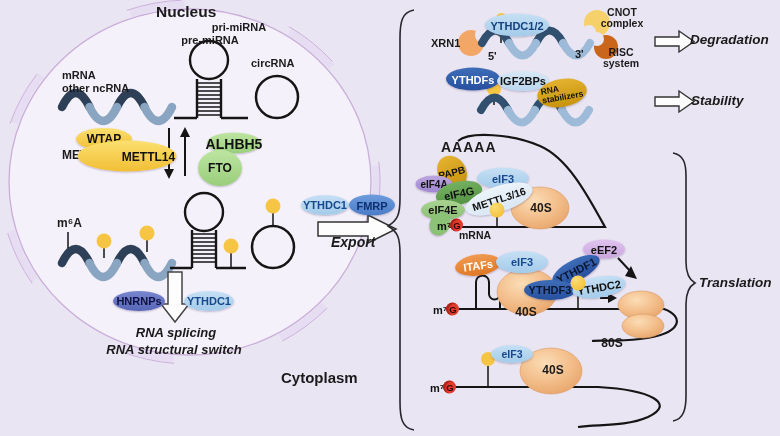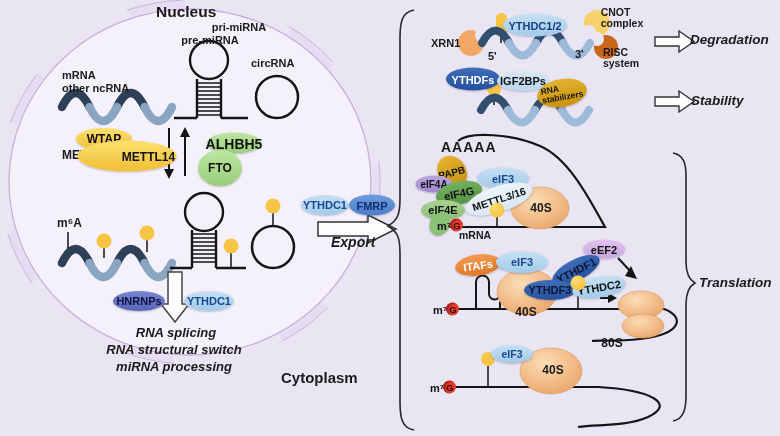--- a/index.html
+++ b/index.html
@@ -2,21 +2,21 @@
 <html><head>
 <meta charset="utf-8">
 <style>
   html,body{margin:0;padding:0;}
   body{width:780px;height:436px;position:relative;overflow:hidden;
        background:#EAE5F2;font-family:"Liberation Sans",sans-serif;}
   #stage{position:absolute;inset:0;width:780px;height:436px;}
   svg.underlay{position:absolute;left:0;top:0;}
   .lbl{position:absolute;font-weight:bold;color:#1a1a1a;white-space:nowrap;line-height:1.05;}
   .it{font-style:italic;}
-  .ctr{transform:translateX(-50%);}
+  .ctr{transform:translateX(-50%);text-align:center;}
   .pill{position:absolute;border-radius:50%;display:flex;align-items:center;justify-content:center;
         font-weight:bold;font-size:11px;color:#111;white-space:nowrap;
         transform:translate(-50%,-50%);box-shadow:0 1px 2px rgba(70,50,100,.3);}
   .pill span{display:block;}
   .yellow{background:linear-gradient(180deg,#FBE070,#F1BE35);}
   .gold{background:linear-gradient(180deg,#E3B22E,#C89310);}
   .green{background:linear-gradient(180deg,#BEE5A2,#99CE7B);}
   .lblue{background:linear-gradient(180deg,#C6E0F4,#A3CBEA);}
   .dblue{background:linear-gradient(180deg,#3E6DB8,#27509E);}
   .m7g{position:absolute;display:flex;align-items:center;font-weight:bold;font-size:11px;color:#111;
@@ -177,30 +177,29 @@
 
 <div class="pill yellow" style="left:104px;top:139px;width:56px;height:22px;font-size:12px;">WTAP</div>
 <div class="pill yellow" style="left:127px;top:156px;width:56px;height:31px;font-size:12px;padding-left:43px;">METTL14</div>
 <div class="pill green" style="left:227px;top:143px;width:54px;height:21px;font-size:14px;margin-left:7px;">ALHBH5</div>
 <div class="pill green" style="left:220px;top:168px;width:44px;height:36px;font-size:12px;">FTO</div>
 <div class="pill" style="left:139px;top:301px;width:52px;height:20px;background:linear-gradient(180deg,#7886CE,#5765B8);color:#0D1140;">HNRNPs</div>
 <div class="pill lblue" style="left:209px;top:301px;width:50px;height:20px;color:#15488E;">YTHDC1</div>
 
 <div class="lbl ctr it" style="left:176px;top:326px;font-size:13px;">RNA splicing</div>
 <div class="lbl ctr it" style="left:174px;top:343px;font-size:13px;">RNA structural switch</div>
-<div class="lbl ctr it" style="left:174px;top:360px;font-size:13px;">miRNA processing</div>
 
 <div class="pill lblue" style="left:325px;top:205px;width:48px;height:20px;color:#15488E;">YTHDC1</div>
 <div class="pill" style="left:372px;top:205px;width:46px;height:21px;background:linear-gradient(180deg,#6D9DDD,#4B7CC6);color:#0E2F70;">FMRP</div>
 <div class="lbl it" style="left:331px;top:235px;font-size:14px;font-style:italic;">Export</div>
 
 <div class="lbl" style="left:281px;top:370px;font-size:15px;">Cytoplasm</div>
 
 <div class="pill dblue" style="left:473px;top:43px;width:54px;height:23px;color:#fff;margin-top:36px;">YTHDFs</div>
-<div class="pill lblue" style="left:535px;top:25px;width:64px;height:23px;color:#14417E;">YTHDC1/2</div>
+<div class="pill lblue" style="left:517px;top:25px;width:64px;height:23px;color:#14417E;">YTHDC1/2</div>
 <div class="lbl" style="left:431px;top:38px;font-size:11px;">XRN1</div>
 <div class="lbl" style="left:488px;top:51px;font-size:11px;">5'</div>
 <div class="lbl" style="left:575px;top:49px;font-size:11px;">3'</div>
 <div class="lbl ctr" style="left:622px;top:7px;font-size:10.5px;">
   <div>CNOT</div>
   <div>complex</div>
 </div>
 <div class="lbl ctr" style="left:621px;top:47px;font-size:10.5px;">
   <div>RISC</div>
   <div>system</div>

